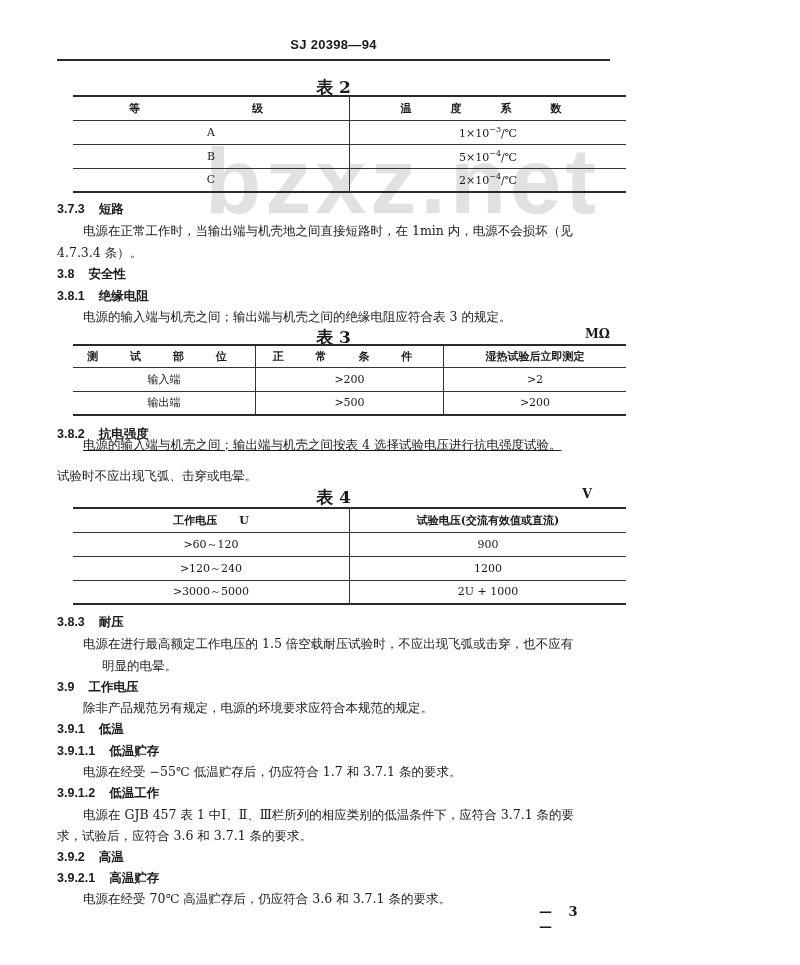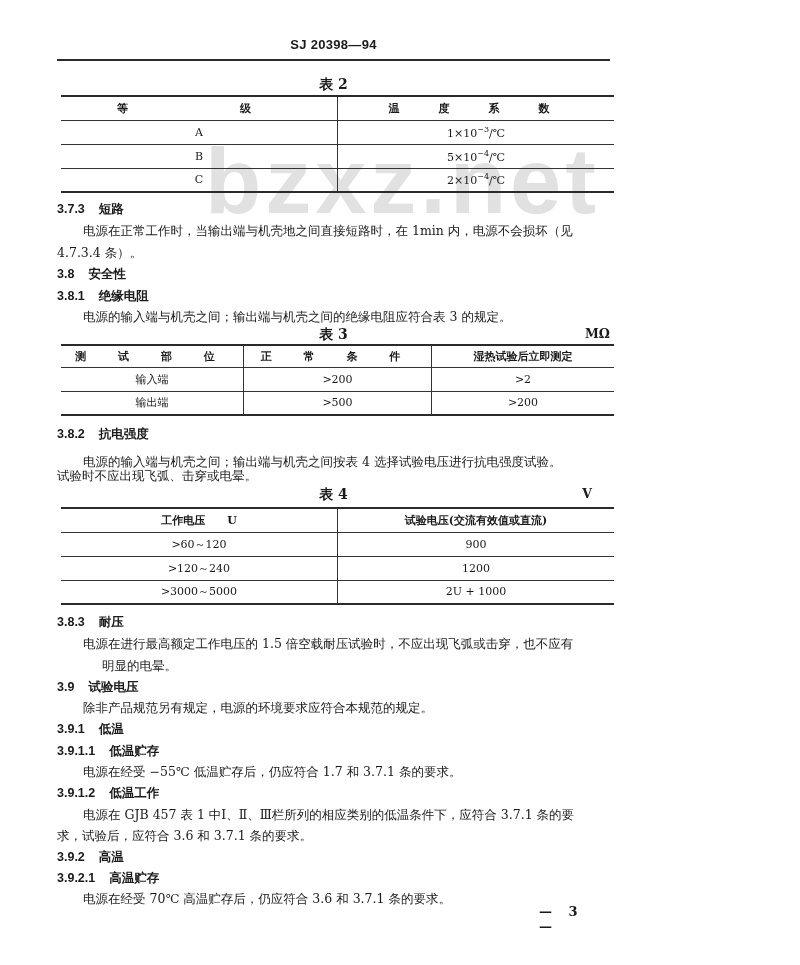--- a/index.html
+++ b/index.html
@@ -10,25 +10,25 @@
     }
     .page { position: absolute; left: 57px; top: 0; width: 553px; }
     .hdr {
       position: absolute; left: 0; top: 37px; width: 553px; text-align: center;
       font-family: "Liberation Sans", "DejaVu Sans", sans-serif;
       font-weight: bold; font-size: 13px; letter-spacing: 0.3px;
     }
     .hdr-rule { position: absolute; left: 0; top: 59px; width: 553px; height: 2px; background: #2a2a2a; }
     .cap {
       position: absolute; width: 553px; text-align: center;
-      font-size: 14px; font-weight: bold;
+      font-size: 17px; font-weight: bold;
     }
     .unit { position: absolute; right: 0; font-size: 12.5px; font-weight: bold; }
     table.tbl {
-      position: absolute; left: 4px; width: 553px; border-collapse: collapse;
+      position: absolute; left: 16px; width: 553px; border-collapse: collapse;
       font-size: 11px;
     }
     table.tbl td, table.tbl th {
       text-align: center; padding: 0; font-weight: normal;
       border-bottom: 1px solid #333;
     }
     table.tbl tr.head th { font-weight: bold; }
     table.tbl tr:first-child th, table.tbl tr:first-child td { border-top: 2px solid #2a2a2a; }
     table.tbl tr:last-child td { border-bottom: 2px solid #2a2a2a; }
     table.tbl .vline { border-right: 1px solid #333; }
@@ -107,21 +107,21 @@
     </tr>
     <tr style="height:24px;">
       <td class="vline">输出端</td>
       <td class="vline">&gt;500</td>
       <td>&gt;200</td>
     </tr>
   </tbody>
     </table>
 
   <div class="line h" style="top:424px;"><span class="num">3.8.2</span><span>抗电强度</span></div>
-  <div class="line p" style="top:452px;">电源的输入端与机壳之间；输出端与机壳之间按表 4 选择试验电压进行抗电强度试验。</div>
+  <div class="line p" style="top:435px;text-decoration:underline;">电源的输入端与机壳之间；输出端与机壳之间按表 4 选择试验电压进行抗电强度试验。</div>
   <div class="line" style="top:466px;">试验时不应出现飞弧、击穿或电晕。</div>
 
   <div class="cap" style="top:486px;">表 4</div>
   <div class="unit" style="top:486px; right:18px;">V</div>
   <table class="tbl" style="top:507px;">
     <tbody>
         <tr class="head" style="height:24px;">
       <th class="vline" style="width:50%;">工作电压　　U</th>
       <th>试验电压(交流有效值或直流)</th>
     </tr>
@@ -136,21 +136,21 @@
     <tr style="height:24px;">
       <td class="vline">&gt;3000～5000</td>
       <td>2U + 1000</td>
     </tr>
   </tbody>
     </table>
 
   <div class="line h" style="top:612px;"><span class="num">3.8.3</span><span>耐压</span></div>
   <div class="line p" style="top:634px;">电源在进行最高额定工作电压的 1.5 倍空载耐压试验时，不应出现飞弧或击穿，也不应有</div>
   <div class="line" style="top:656px;padding-left:45px;">明显的电晕。</div>
-  <div class="line h" style="top:677px;"><span class="num">3.9</span><span>试验电压</span></div>
+  <div class="line h" style="top:677px;"><span class="num">3.9</span><span>工作电压</span></div>
   <div class="line p" style="top:698px;">除非产品规范另有规定，电源的环境要求应符合本规范的规定。</div>
   <div class="line h" style="top:719px;"><span class="num">3.9.1</span><span>低温</span></div>
   <div class="line h" style="top:741px;"><span class="num">3.9.1.1</span><span>低温贮存</span></div>
   <div class="line p" style="top:762px;">电源在经受 −55℃ 低温贮存后，仍应符合 1.7 和 3.7.1 条的要求。</div>
   <div class="line h" style="top:783px;"><span class="num">3.9.1.2</span><span>低温工作</span></div>
   <div class="line p" style="top:805px;">电源在 GJB 457 表 1 中Ⅰ、Ⅱ、Ⅲ栏所列的相应类别的低温条件下，应符合 3.7.1 条的要</div>
   <div class="line" style="top:826px;">求，试验后，应符合 3.6 和 3.7.1 条的要求。</div>
   <div class="line h" style="top:847px;"><span class="num">3.9.2</span><span>高温</span></div>
   <div class="line h" style="top:868px;"><span class="num">3.9.2.1</span><span>高温贮存</span></div>
   <div class="line p" style="top:889px;">电源在经受 70℃ 高温贮存后，仍应符合 3.6 和 3.7.1 条的要求。</div>

